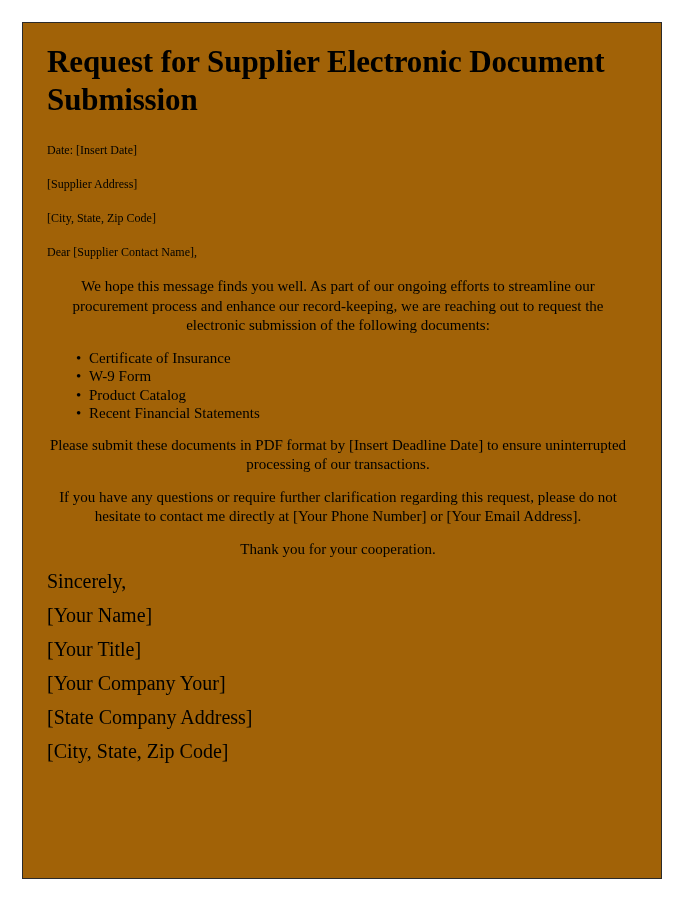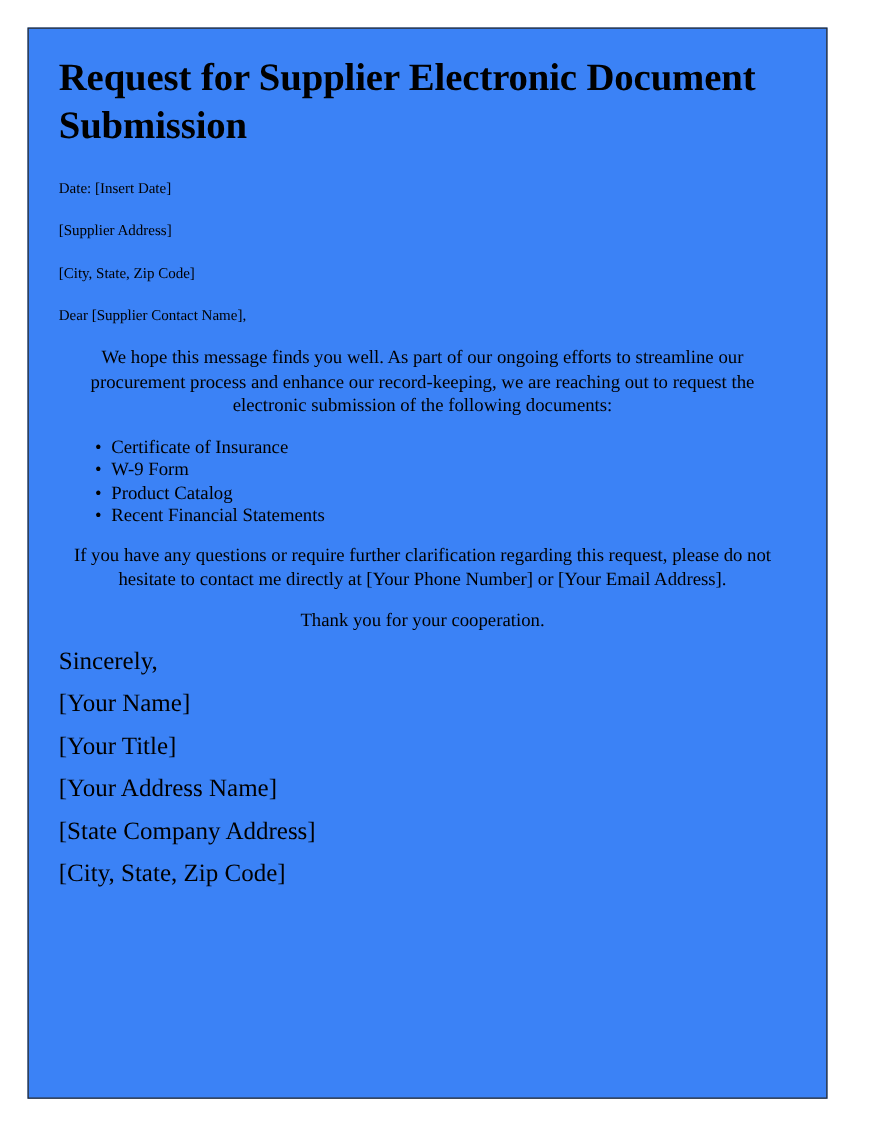--- a/index.html
+++ b/index.html
@@ -15,21 +15,21 @@
     color: #000000;
   }
   .page-frame {
     position: absolute;
     left: 22px;
     top: 22px;
     width: 640px;
     height: 857px;
     border: 1px solid #2b2b2b;
     box-sizing: border-box;
-    background: #3b82f6;
+    background: #a16207;
   }
   .doc-body {
     position: absolute;
     left: 24px;
     top: 20px;
     width: 582px;
   }
   .doc-title {
     font-size: 31px;
     font-weight: bold;
@@ -104,31 +104,32 @@
       <li>
         <span class="bullet-dot">•</span>
         <span>Product Catalog</span>
       </li>
       <li>
         <span class="bullet-dot">•</span>
         <span>Recent Financial Statements</span>
       </li>
     </ul>
 
+    <p class="body-para">Please submit these documents in PDF format by [Insert Deadline Date] to ensure uninterrupted processing of our transactions.</p>
 
     <p class="body-para">If you have any questions or require further clarification regarding this request, please do not hesitate to contact me directly at [Your Phone Number] or [Your Email Address].</p>
 
     <p class="body-para">Thank you for your cooperation.</p>
 
     <p class="sign-line">Sincerely,</p>
 
     <p class="sign-line">[Your Name]</p>
 
     <p class="sign-line">[Your Title]</p>
 
-    <p class="sign-line">[Your Address Name]</p>
+    <p class="sign-line">[Your Company Your]</p>
 
     <p class="sign-line">[State Company Address]</p>
 
     <p class="sign-line last">[City, State, Zip Code]</p>
 
   </div>
 </div>
 
 </body></html>

